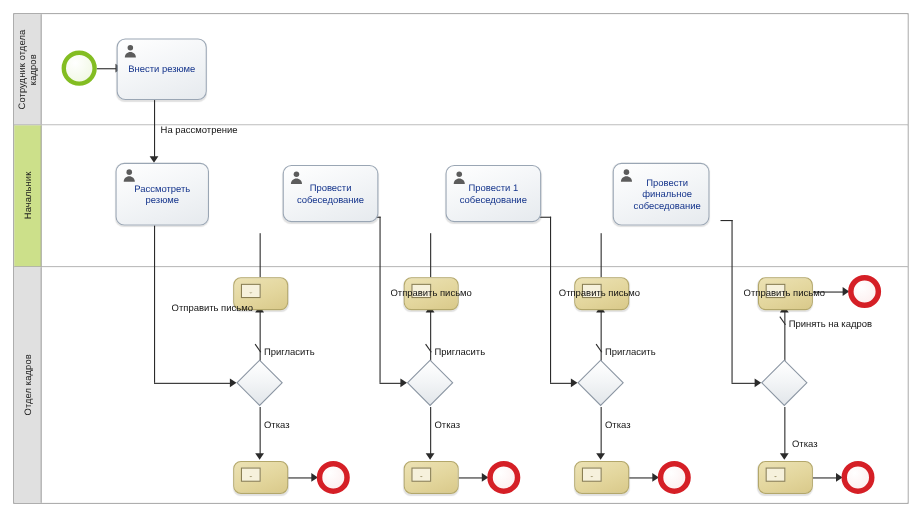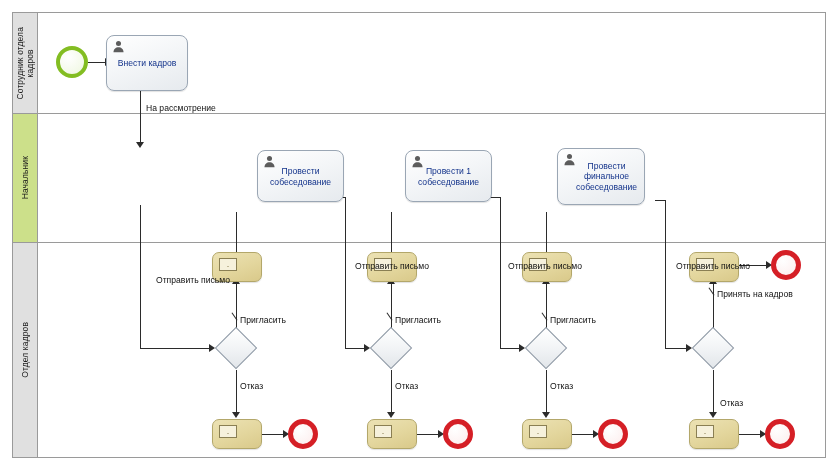--- a/index.html
+++ b/index.html
@@ -91,21 +91,21 @@
       </div>
       <div class="lane-body"></div>
     </div>
   </div>
 
   <div class="ln lnh" style="left:88px;top:62px;width:20px;"></div>
   <div class="ar ar-r" style="left:105px;top:58px;"></div>
 
   <div class="ln lnv" style="left:140px;top:91px;height:54px;"></div>
   <div class="ar ar-d" style="left:136px;top:142px;"></div>
-  <div class="flabel" style="left:146px;top:103px;">На рассмотрение</div>
+  <div class="flabel" style="left:146px;top:113px;">На рассмотрение</div>
 
   <div class="ln lnv" style="left:140px;top:205px;height:143px;"></div>
   <div class="ln lnh" style="left:140px;top:348px;width:72px;"></div>
   <div class="ar ar-r" style="left:209px;top:344px;"></div>
 
   <div class="ln lnv" style="left:236px;top:283px;height:45px;"></div>
   <div class="ar ar-u" style="left:232px;top:278px;"></div>
   <div class="flabel" style="left:240px;top:315px;">Пригласить</div>
   <div class="ln" style="left:230px;top:316px;width:9px;height:1px;transform:rotate(55deg);"></div>
 
@@ -177,23 +177,31 @@
   <div class="ln lnh" style="left:739px;top:434px;width:24px;"></div>
   <div class="ar ar-r" style="left:760px;top:430px;"></div>
 
   <div class="start-ev" style="left:56px;top:46px;"></div>
 
   <div class="utask" style="left:106px;top:35px;width:82px;height:56px;">
     <svg class="uicon" viewBox="0 0 16 16">
       <circle cx="8" cy="4.3" r="3.1" fill="#5c5c5c"></circle>
       <path d="M1.8 15c0-3.6 2.8-6.1 6.2-6.1s6.2 2.5 6.2 6.1z" fill="#5c5c5c"></path>
     </svg>
-    <div class="lbl">Внести кадров</div>
-  </div>
-
+    <div class="lbl">Внести резюме</div>
+  </div>
+
+  <div class="utask" style="left:105px;top:148px;width:85px;height:57px;">
+    <svg class="uicon" viewBox="0 0 16 16">
+      <circle cx="8" cy="4.3" r="3.1" fill="#5c5c5c"></circle>
+      <path d="M1.8 15c0-3.6 2.8-6.1 6.2-6.1s6.2 2.5 6.2 6.1z" fill="#5c5c5c"></path>
+    </svg>
+    <div class="lbl">Рассмотреть
+резюме</div>
+  </div>
 
   <div class="utask" style="left:257px;top:150px;width:87px;height:52px;">
     <svg class="uicon" viewBox="0 0 16 16">
       <circle cx="8" cy="4.3" r="3.1" fill="#5c5c5c"></circle>
       <path d="M1.8 15c0-3.6 2.8-6.1 6.2-6.1s6.2 2.5 6.2 6.1z" fill="#5c5c5c"></path>
     </svg>
     <div class="lbl">Провести
 собеседование</div>
   </div>
 

